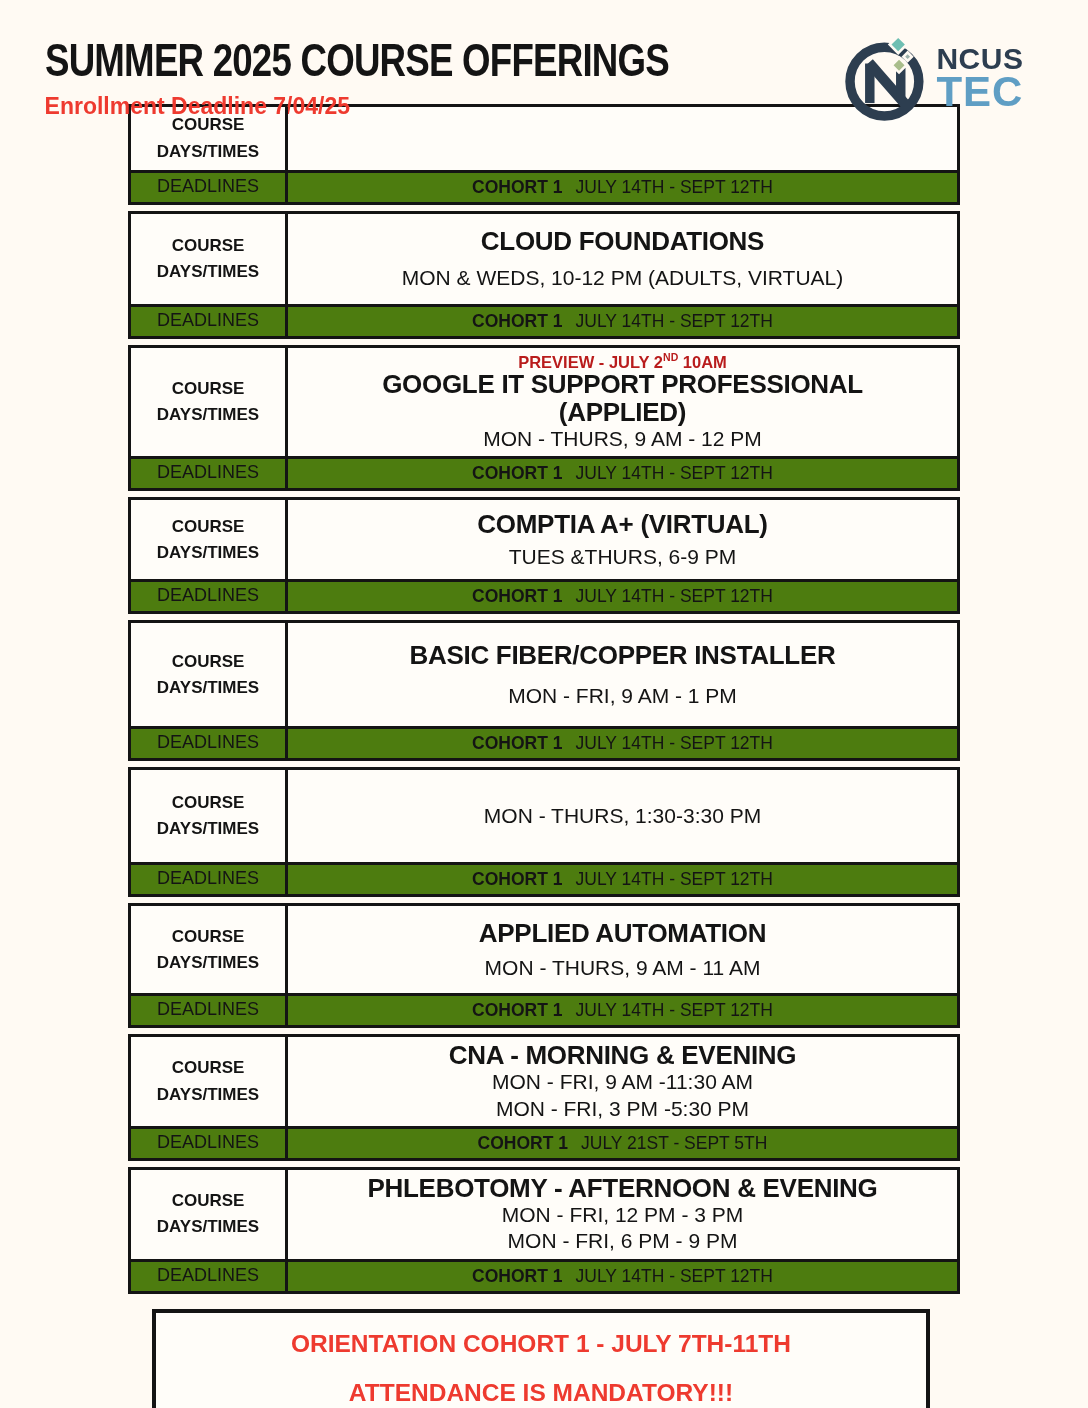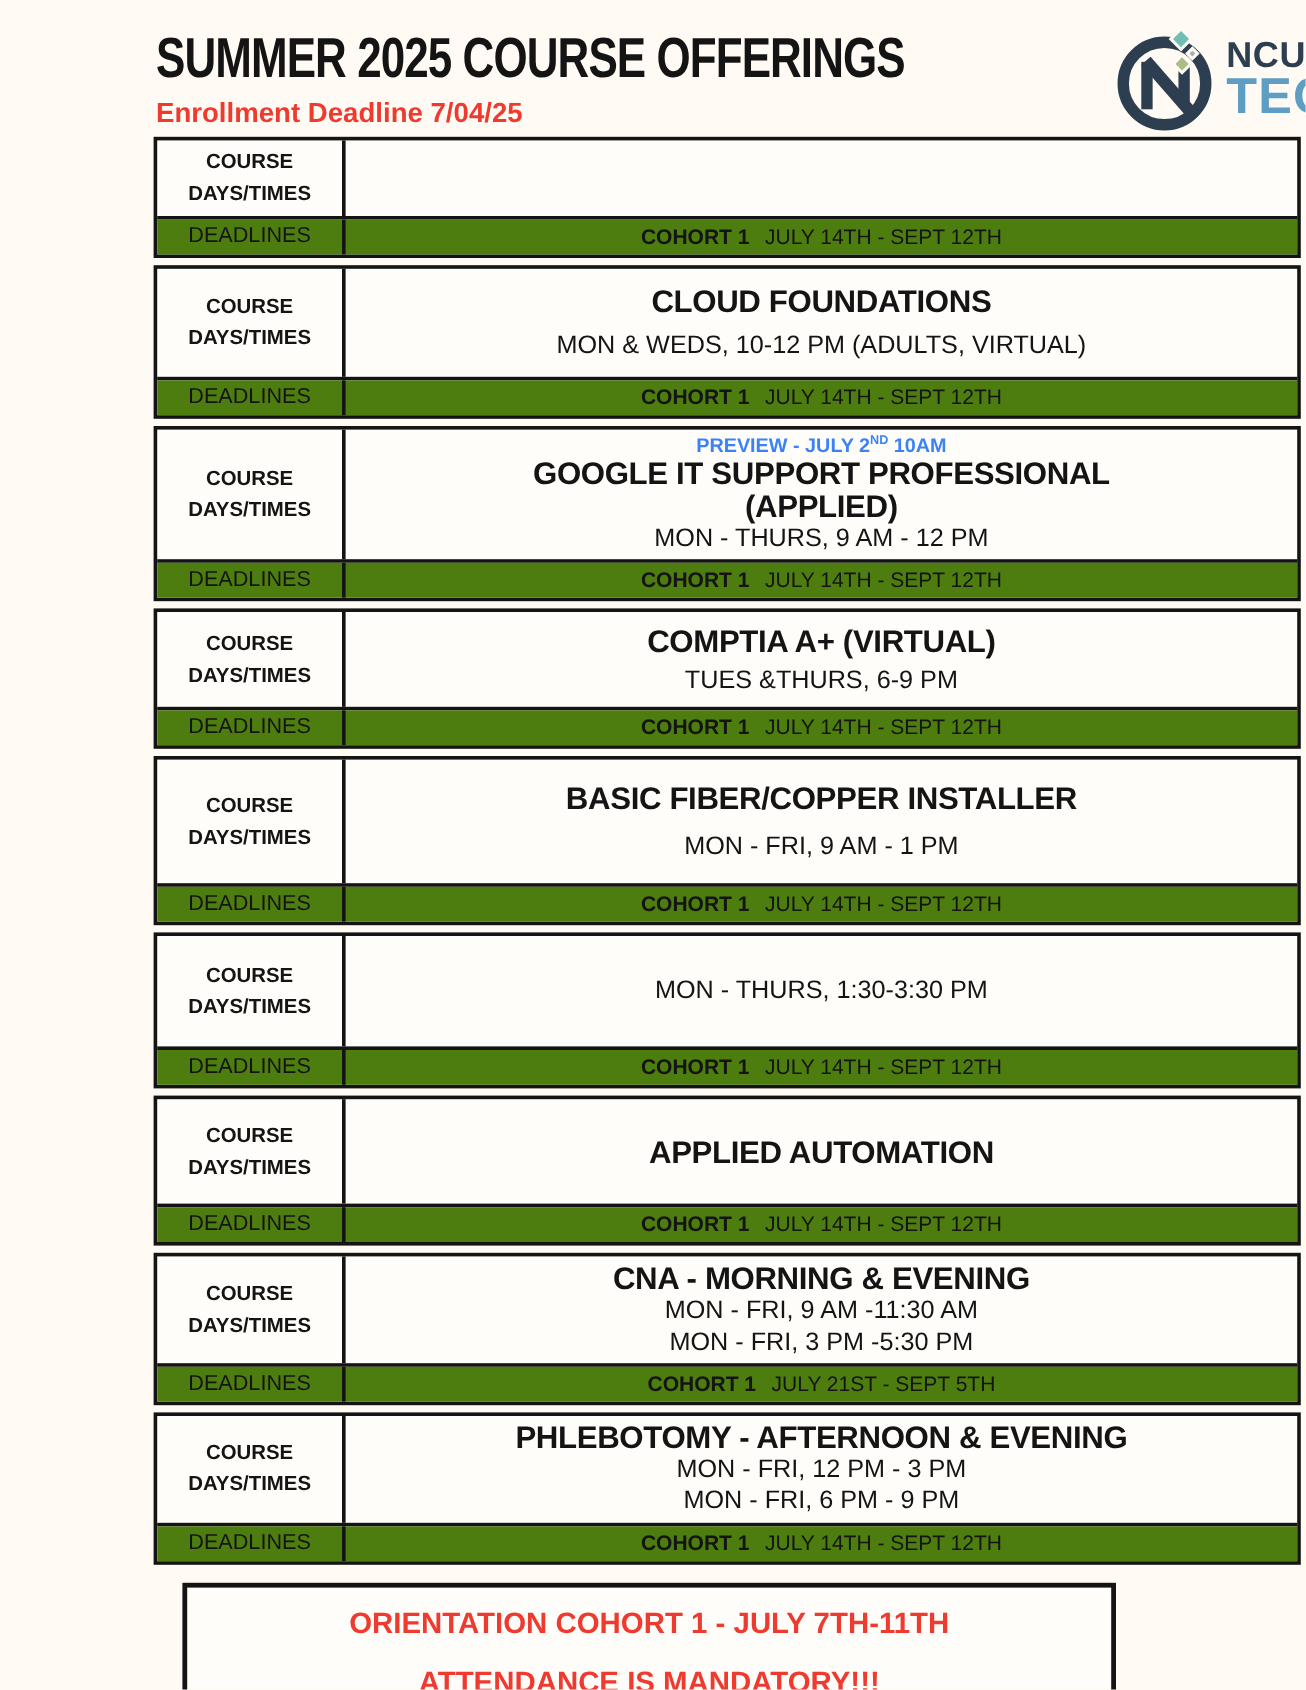--- a/index.html
+++ b/index.html
@@ -5,37 +5,37 @@
   * { margin:0; padding:0; box-sizing:border-box; }
   html,body { width:1088px; height:1408px; }
   body {
     background:#fffaf3;
     font-family:"Liberation Sans", sans-serif;
     color:#141414;
     overflow:hidden;
   }
 
   
-  .header { display:flex; justify-content:space-between; align-items:flex-start;
-            padding:24px 128px 0 130px; height:96px; }
+  .header { display:flex; justify-content:center; align-items:flex-start;
+            padding:36px 128px 0 130px; height:96px; }
   .page-title {
     font-weight:900; font-size:47px; line-height:1.02; letter-spacing:-1px;
     display:inline-block; transform:scaleX(0.78); transform-origin:left top;
     white-space:nowrap; color:#141414;
   }
   .enroll-line { margin-top:9px; font-size:23px; font-weight:bold; color:#ee3a2f; }
 
   .logo { display:flex; align-items:flex-start; margin-right:22px; }
   .logo svg { width:86px; height:86px; overflow:visible; }
   .logo-text { display:flex; flex-direction:column; margin-left:6px; margin-top:8px; }
   .logo-top { font-size:30px; font-weight:900; letter-spacing:0.5px; color:#2d3e50; line-height:1.0; }
   .logo-bottom { font-size:42px; font-weight:900; letter-spacing:1px; color:#5f9ec4; line-height:0.88; }
 
   
-  .course-table { width:956px; margin:18px 0 0 128px; }
+  .course-table { width:832px; margin:8px 0 0 128px; }
   .block { border:3px solid #141414; background:#fffdf9; margin-bottom:6px; }
   .course-row { display:flex; border-bottom:3px solid #141414; }
   .block:nth-of-type(1) .course-row { min-height:66px; }
   .block:nth-of-type(2) .course-row { min-height:93px; }
   .block:nth-of-type(3) .course-row { min-height:84px; }
   .block:nth-of-type(4) .course-row { min-height:82px; }
   .block:nth-of-type(5) .course-row { min-height:106px; }
   .block:nth-of-type(6) .course-row { min-height:95px; }
   .block:nth-of-type(7) .course-row { min-height:90px; }
   .block:nth-of-type(8) .course-row { min-height:82px; }
@@ -47,21 +47,21 @@
     text-align:center; font-weight:bold; font-size:17px; line-height:1.55;
   }
   .content-cell {
     flex:1; display:flex; flex-direction:column; justify-content:space-evenly;
     align-items:center; text-align:center; padding:4px 8px;
   }
   .course-title { font-weight:bold; font-size:26px; letter-spacing:-0.3px; line-height:1.08; }
   .block:nth-of-type(3) .course-title { max-width:600px; }
   .block:nth-of-type(6) .course-title { font-size:21.5px; }
   .sched { font-size:21px; line-height:1.25; }
-  .preview-line { color:#3b82f6; font-weight:bold; font-size:16.5px; line-height:1; }
+  .preview-line { color:#b91c1c; font-weight:bold; font-size:16.5px; line-height:1; }
   .preview-line sup { font-size:10.5px; vertical-align:super; }
 
   .deadline-row { display:flex; background:#4d7c0f; }
   .deadline-label {
     flex:0 0 157px; border-right:3px solid #141414;
     text-align:center; font-size:18px; padding:3px 0; font-weight:normal;
   }
   .deadline-cell { flex:1; text-align:center; padding:4px 0; font-size:17.5px; }
   .cohort { font-weight:bold; margin-right:13px; }
 
@@ -213,20 +213,21 @@
     </section>
 
     <section class="block">
       <div class="course-row">
         <div class="label-cell">
           <div>COURSE</div>
           <div>DAYS/TIMES</div>
         </div>
         <div class="content-cell">
           <div class="course-title">APPLIED AUTOMATION</div>
+          <div class="sched">MON - THURS, 9 AM - 11 AM</div>
         </div>
       </div>
       <div class="deadline-row">
         <div class="deadline-label">DEADLINES</div>
         <div class="deadline-cell">
           <span class="cohort">COHORT 1</span><span>JULY 14TH -  SEPT 12TH</span>
         </div>
       </div>
     </section>
 

